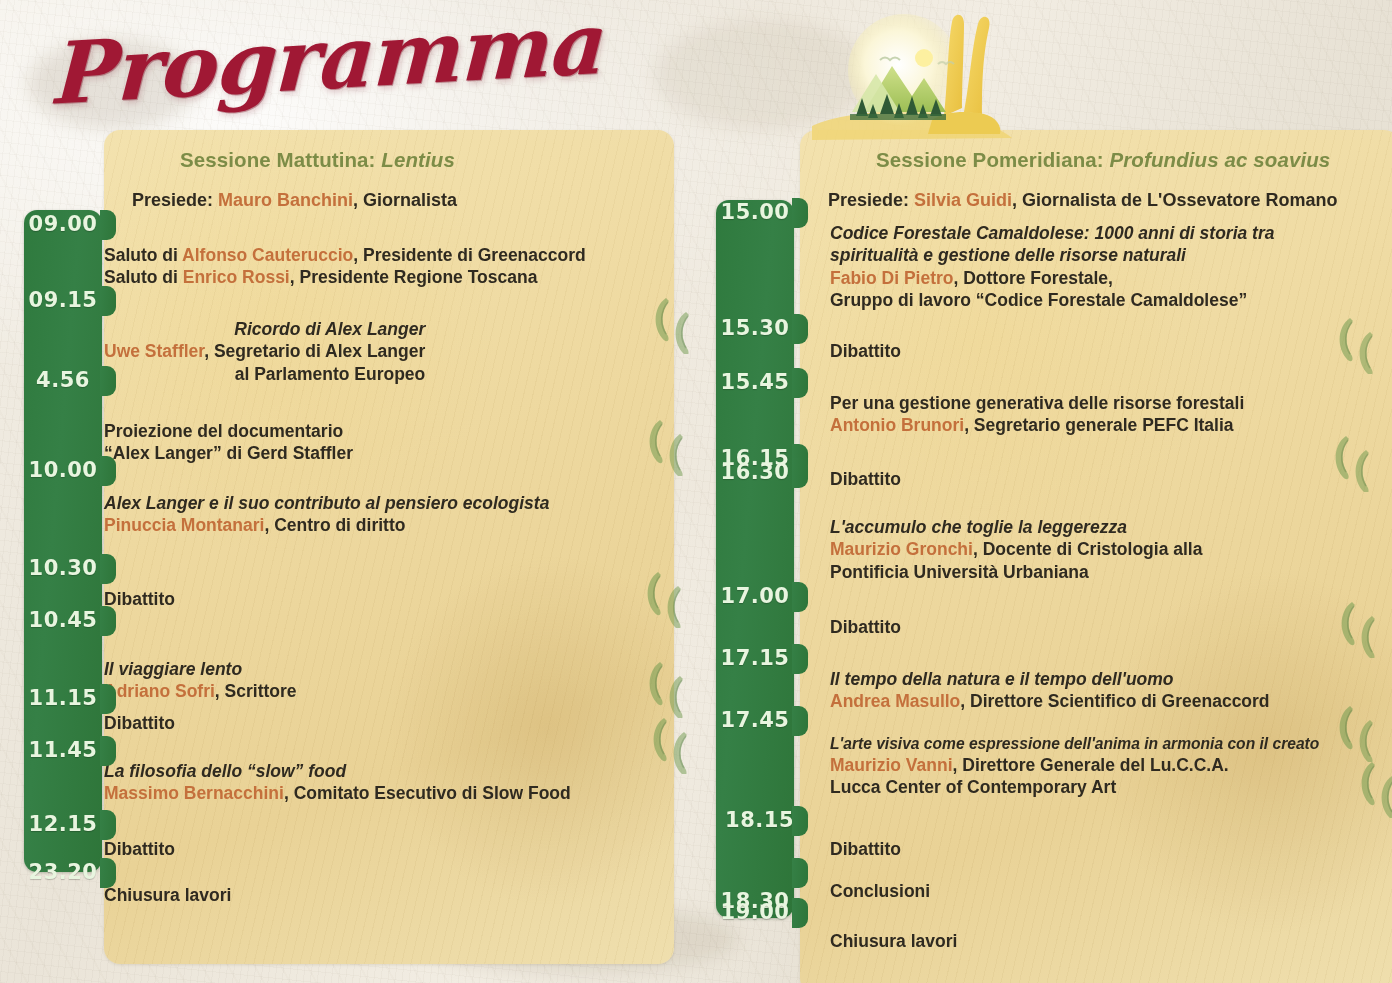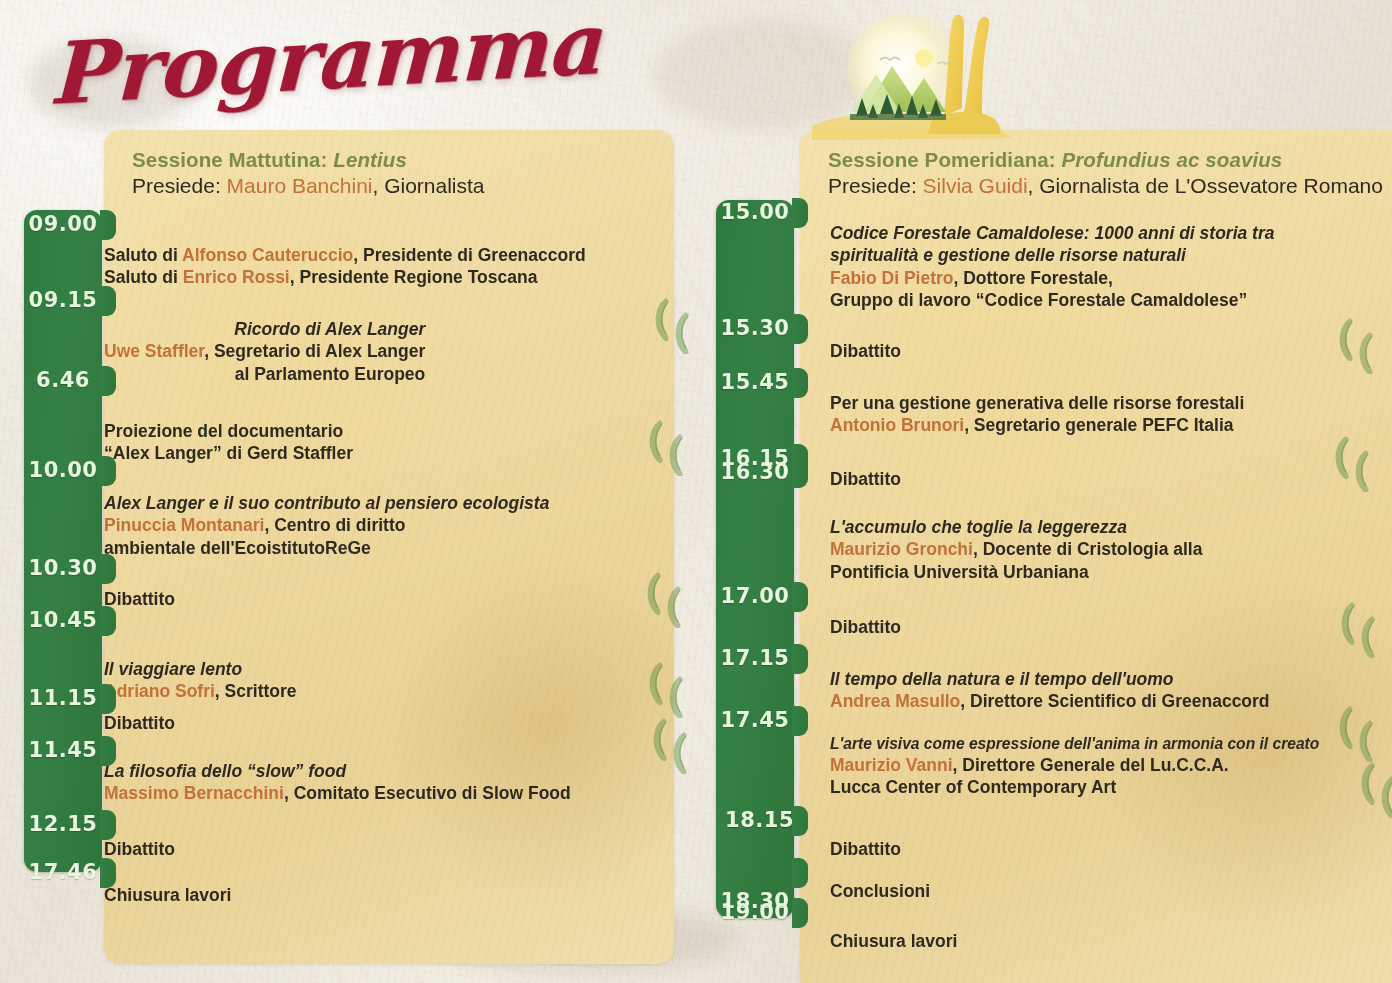--- a/index.html
+++ b/index.html
@@ -64,25 +64,26 @@
       radial-gradient(ellipse 40% 30% at 78% 72%, rgba(196,168,110,.22), rgba(0,0,0,0) 70%);
     mix-blend-mode:multiply;
   }
   #card-morning{min-height:790px;}
   #card-afternoon{min-height:820px;}
 
   .sess-title{
     font-size:20.5px;font-weight:700;color:#7c8c47;
     letter-spacing:.1px;position:relative;z-index:2;
     white-space:nowrap;
+    margin-left:48px;
   }
   .sess-title em{font-style:italic;color:#7c8c47;}
   .sess-chair{
-    font-size:21px;font-weight:400;color:#2f2a20;
-    margin-top:2px;position:relative;z-index:2;white-space:nowrap;
+    font-size:18px;font-weight:700;color:#2f2a20;
+    margin-top:18px;position:relative;z-index:2;white-space:nowrap;
   }
   .nm{color:#c4703c;}
 
   
   .rail{
     position:absolute;
     width:78px;
     background:linear-gradient(95deg,#2f7a3e 0%,#358046 42%,#2e7539 100%);
     border-radius:13px;
     z-index:4;
@@ -202,21 +203,20 @@
       <div class="eline"><span class="nm">Uwe Staffler</span><span>, Segretario di Alex Langer</span></div>
       <div class="eline"><span>al Parlamento Europeo</span></div>
     </div>
     <div class="entry" style="top: 290px;">
       <div class="eline"><span>Proiezione del documentario</span></div>
       <div class="eline"><span>“Alex Langer” di Gerd Staffler</span></div>
     </div>
     <div class="entry" style="top: 362px;">
       <div class="etitle"><span>Alex Langer e il suo contributo al pensiero ecologista</span></div>
       <div class="eline"><span class="nm">Pinuccia Montanari</span><span>, Centro di diritto</span></div>
-      <div class="eline"><span>ambientale dell'EcoistitutoReGe</span></div>
     </div>
     <div class="entry" style="top: 458px;">
       <div class="eline"><span>Dibattito</span></div>
     </div>
     <div class="entry" style="top: 528px;">
       <div class="etitle"><span>Il viaggiare lento</span></div>
       <div class="eline"><span class="nm">Adriano Sofri</span><span>, Scrittore</span></div>
     </div>
     <div class="entry" style="top: 582px;">
       <div class="eline"><span>Dibattito</span></div>
@@ -230,35 +230,35 @@
     </div>
     <div class="entry" style="top: 754px;">
       <div class="eline"><span>Chiusura lavori</span></div>
     </div>
   </div>
 <div class="rail" id="rail-morning">
     <div class="tlab" style="top: 2px;">09.00</div>
     <div class="tab" style="top: 0px;"></div>
     <div class="tlab" style="top: 78px;">09.15</div>
     <div class="tab" style="top: 76px;"></div>
-    <div class="tlab" style="top: 158px;">6.46</div>
+    <div class="tlab" style="top: 158px;">4.56</div>
     <div class="tab" style="top: 156px;"></div>
     <div class="tlab" style="top: 248px;">10.00</div>
     <div class="tab" style="top: 246px;"></div>
     <div class="tlab" style="top: 346px;">10.30</div>
     <div class="tab" style="top: 344px;"></div>
     <div class="tlab" style="top: 398px;">10.45</div>
     <div class="tab" style="top: 396px;"></div>
     <div class="tlab" style="top: 476px;">11.15</div>
     <div class="tab" style="top: 474px;"></div>
     <div class="tlab" style="top: 528px;">11.45</div>
     <div class="tab" style="top: 526px;"></div>
     <div class="tlab" style="top: 602px;">12.15</div>
     <div class="tab" style="top: 600px;"></div>
-    <div class="tlab" style="top: 650px;">17.46</div>
+    <div class="tlab" style="top: 650px;">23.20</div>
     <div class="tab" style="top: 648px;"></div>
   </div>
 
 <div class="col" id="col-afternoon">
   <div class="card" id="card-afternoon">
     <div class="sess-title">
       <span>Sessione Pomeridiana: </span><em>Profundius ac soavius</em>
     </div>
     <div class="sess-chair">
       <span>Presiede: </span><span class="nm">Silvia Guidi</span><span>, Giornalista de L'Ossevatore Romano</span>

